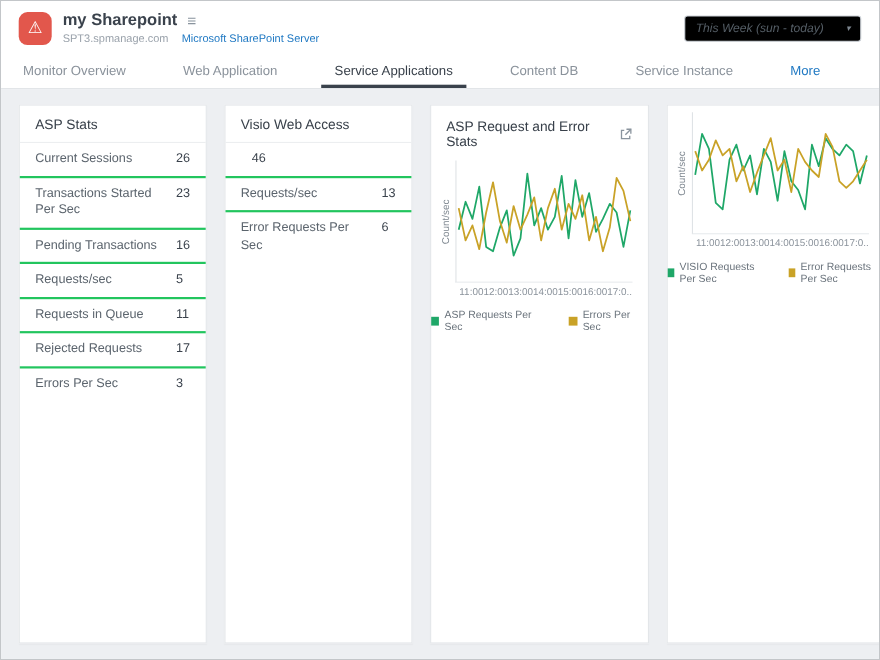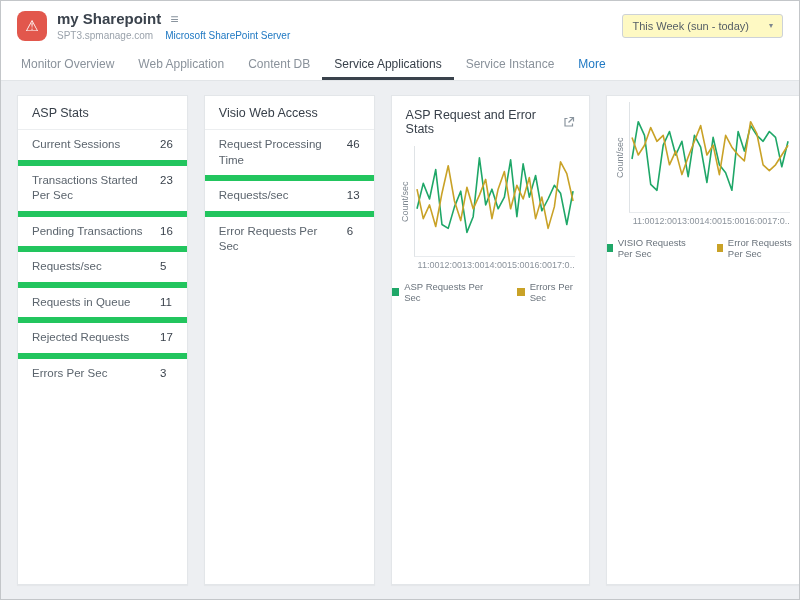--- a/index.html
+++ b/index.html
@@ -20,39 +20,39 @@
           color: #fff; display: flex; align-items: center; justify-content: center;
           font-size: 15px; line-height: 1; }
   .title-row { display: flex; align-items: center; gap: 9px; }
   .title { font-size: 15px; font-weight: bold; color: #3a424c; text-align: right; }
   .menu-icon { color: #8a949e; font-size: 14px; cursor: pointer; }
   .sub-row { display: flex; gap: 12px; margin-top: 3px; font-size: 10px; }
   .host { color: #9aa2ab; }
   .server-link { color: #2079c3; text-decoration: none; cursor: pointer; }
   .time-select { display: flex; align-items: center; gap: 20px;
                  border: 1px solid #cdd2d8; border-radius: 3px; padding: 5px 9px;
-                 font-size: 11px; color: #555e66; background: #fef9c3; cursor: pointer; }
+                 font-size: 11px; color: #555e66; background: #000000; cursor: pointer; font-style: italic; }
   .caret { font-size: 8px; color: #7d868f; }
 
   
-  .tabs { display: flex; padding: 0 8px; border-bottom: 1px solid #e2e5e8; background: #fff; }
+  .tabs { display: flex; padding: 0 8px; border-bottom: 1px solid #e2e5e8; background: #fff; gap: 28px; }
   .tab { padding: 9px 12px 6px; font-size: 12px; color: #8a929b; cursor: pointer;
          border-bottom: 3px solid transparent; }
   .tab.active { color: #38404a; border-bottom-color: #3a424c; }
   .tab.more { color: #2079c3; }
 
   
   .content { flex: 1; background: #edeff2; padding: 14px 16px; display: flex; gap: 16px; overflow: hidden; }
   .col-left { width: 376px; display: flex; gap: 16px; }
   .col-right { flex: 1; display: flex; gap: 16px; }
 
   .card { background: #fff; border: 1px solid #e3e6e9; box-shadow: 0 1px 1px rgba(0,0,0,0.03); }
   .card-title { font-size: 12.5px; color: #38404a; padding: 10px 14px 9px; border-bottom: 1px solid #eceef0; }
 
-  .stat-row { display: flex; padding: 7px 14px; border-bottom: 6px solid #22c55e;
+  .stat-row { display: flex; padding: 7px 14px; border-bottom: 2px solid #22c55e;
               font-size: 11.5px; line-height: 1.35; align-items: flex-start; }
   .stat-row:last-child { border-bottom: none; }
   .stat-label { width: 118px; color: #5b646d; flex: none; }
   .stat-value { color: #3a424c; margin-left: 10px; }
 
   
   .card-title-row { display: flex; align-items: center; gap: 8px; padding: 12px 14px 4px;
                     font-size: 12.5px; color: #38404a; }
   .ext-icon { cursor: pointer; display: inline-flex; }
   .chart-wrap { display: flex; align-items: stretch; padding: 6px 14px 0 8px; }
@@ -88,22 +88,22 @@
     </div>
     <div class="time-select">
       <span>This Week (sun - today)</span>
       <span class="caret">▾</span>
     </div>
   </div>
 
   <div class="tabs">
     <div class="tab">Monitor Overview</div>
     <div class="tab">Web Application</div>
+    <div class="tab active">Service Applications</div>
     <div class="tab">Content DB</div>
-    <div class="tab active">Service Applications</div>
     <div class="tab">Service Instance</div>
     <div class="tab more">More</div>
   </div>
 
   <div class="content">
 
     <div class="col-left">
 
       <div class="card">
         <div class="card-title">ASP Stats</div>
@@ -133,21 +133,20 @@
         </div>
         <div class="stat-row">
           <span class="stat-label">Errors Per Sec</span>
           <span class="stat-value">3</span>
         </div>
       </div>
 
       <div class="card">
         <div class="card-title">Visio Web Access</div>
         <div class="stat-row">
-          <span class="stat-label">Request Processing Time</span>
           <span class="stat-value">46</span>
         </div>
         <div class="stat-row">
           <span class="stat-label">Requests/sec</span>
           <span class="stat-value">13</span>
         </div>
         <div class="stat-row">
           <span class="stat-label">Error Requests Per Sec</span>
           <span class="stat-value">6</span>
         </div>

